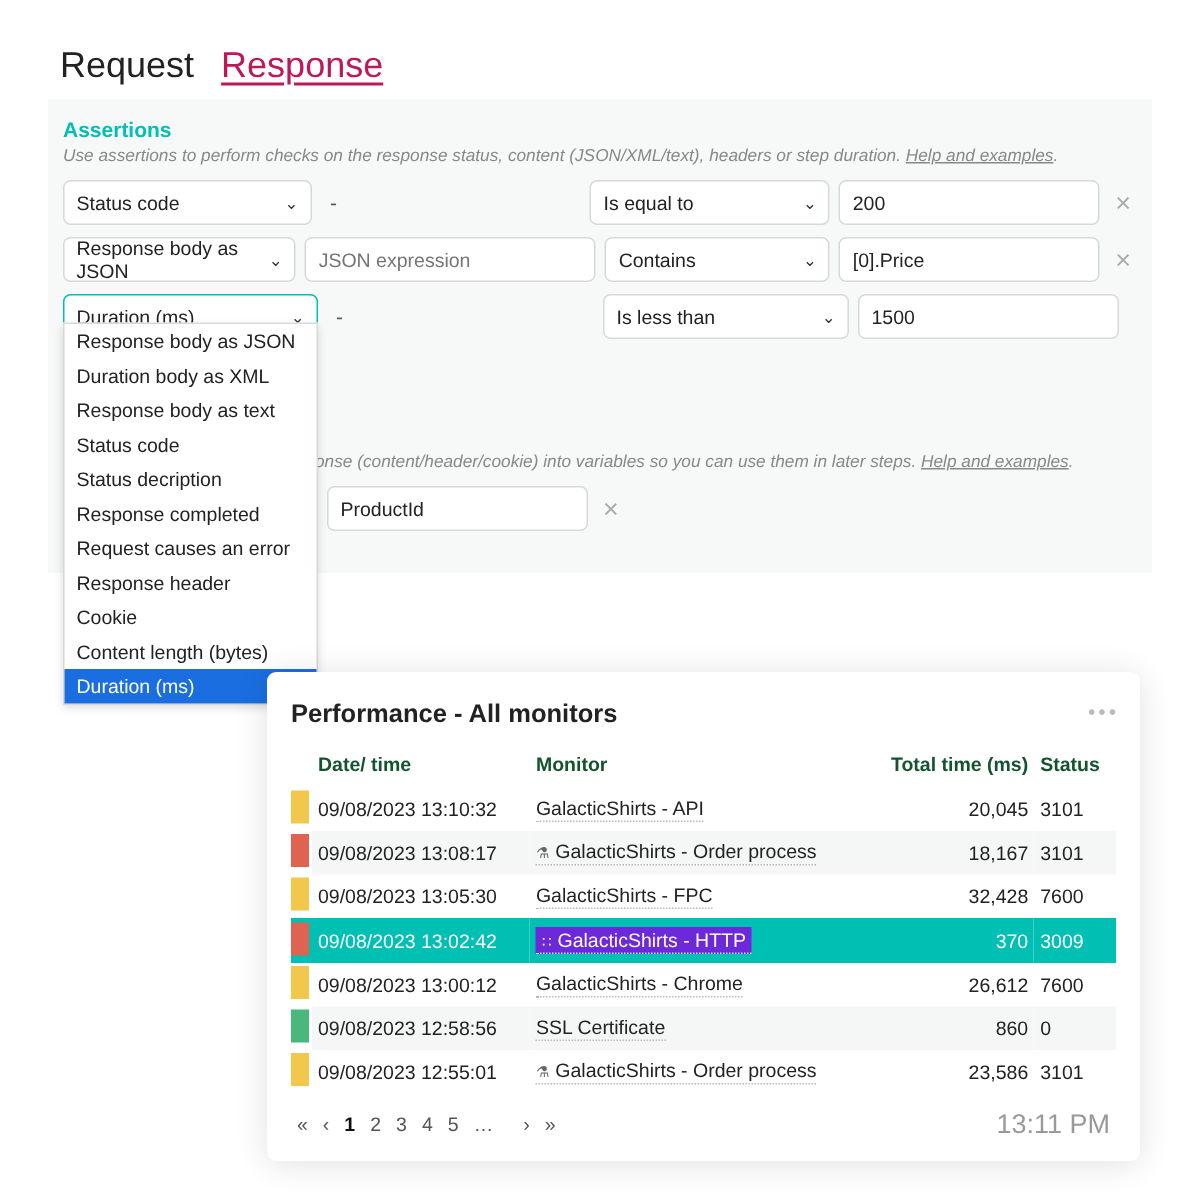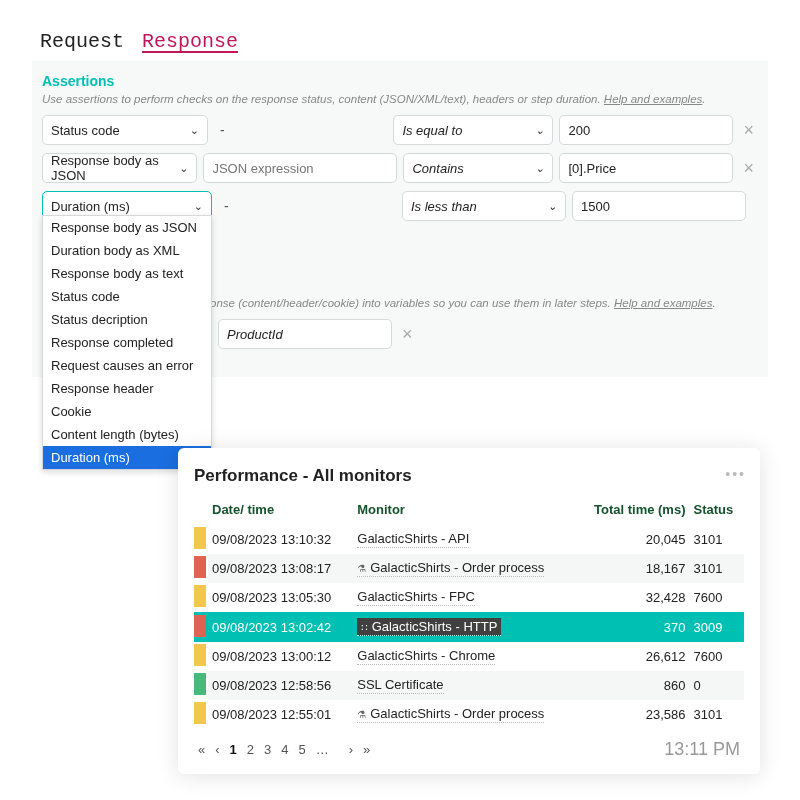--- a/index.html
+++ b/index.html
@@ -1,33 +1,33 @@
 <!DOCTYPE html>
 <html><head>
 <meta charset="utf-8">
 <style>
   * { box-sizing: border-box; margin: 0; padding: 0; }
   body { font-family: -apple-system, BlinkMacSystemFont, "Segoe UI", Arial, sans-serif; background: #fff; width: 800px; height: 800px; position: relative; color: #222; }
-  .tabs { display: flex; gap: 18px; padding: 30px 40px 8px 40px; font-size: 20px; font-family: Liberation Mono, monospace; }
+  .tabs { display: flex; gap: 18px; padding: 30px 40px 8px 40px; font-size: 24px; }
   .tab { color: #222; cursor: pointer; }
   .tab.active { color: #be185d; text-decoration: underline; text-underline-offset: 4px; }
   .panel { background: #f7f8f8; margin: 0 32px 0 32px; padding: 12px 10px 20px 10px; }
   .section-title { color: #00bfb3; font-weight: 600; font-size: 14px; margin-bottom: 4px; }
   .section-hint { color: #888; font-style: italic; font-size: 11.5px; margin-bottom: 10px; }
   .section-hint .help { text-decoration: underline; cursor: pointer; }
   .row { display: flex; gap: 6px; align-items: center; margin-bottom: 8px; }
   .sel, .inp {
     background: #fff; border: 1px solid #d6d9dc; border-radius: 5px;
     height: 30px; font-size: 13px; padding: 0 8px; color: #222;
   }
   .sel { display: flex; align-items: center; justify-content: space-between; cursor: pointer; }
   .sel .chev { font-size: 11px; color: #333; }
   .col1 { width: 170px; }
   .col2 { width: 208px; }
-  .col3 { width: 164px; font-style: italic; }
+  .col3 { width: 164px; }
   .col4 { width: 174px; }
   .dash { width: 178px; text-align: left; padding-left: 6px; color: #555; font-size: 14px; }
   .remove { color: #aaa; font-size: 18px; line-height: 1; cursor: pointer; padding: 0 4px; }
   .sel.open { border: 1.5px solid #00bfb3; }
   .dropdown {
     position: absolute; left: 42px; top: 215px; width: 170px;
     background: #fff; border: 1px solid #d6d9dc; box-shadow: 0 2px 6px rgba(0,0,0,0.15);
     font-size: 13px; z-index: 10;
   }
   .dropdown .opt { padding: 4px 8px; cursor: pointer; color: #222; }
@@ -49,21 +49,21 @@
   th.r { text-align: right; }
   td { padding: 6px 4px; color: #222; }
   td.r { text-align: right; }
   tr.striped td.cell { background: #f5f6f6; }
   tr.highlight td { background: #00bfb3; color: #fff; }
   .status-chip { width: 12px; height: 22px; display: inline-block; }
   .c-yellow { background: #f1c84b; }
   .c-red { background: #e06352; }
   .c-green { background: #48b97a; }
   .monitor-cell { border-bottom: 1px dotted #bbb; display: inline-block; padding-bottom: 1px; }
-  tr.highlight .monitor-cell { border-bottom: 1px dotted #b8f0ea; background: #404040; padding: 1px 4px; text-align: right; }
+  tr.highlight .monitor-cell { border-bottom: 1px dotted #b8f0ea; background: #6d28d9; padding: 1px 4px; text-align: right; }
   .mon-icon { font-size: 10px; margin-right: 4px; color: #666; }
   tr.highlight .mon-icon { color: #fff; }
   .pager { display: flex; align-items: center; gap: 10px; padding: 10px 4px 4px 4px; color: #888; font-size: 13px; }
   .pager .pg { cursor: pointer; color: #555; }
   .pager .pg.cur { font-weight: 700; color: #111; }
   .pager .time { margin-left: auto; color: #999; font-size: 18px; }
   td.status-col { width: 14px; padding: 0 0 0 0; }
 </style>
 </head>
 <body>

